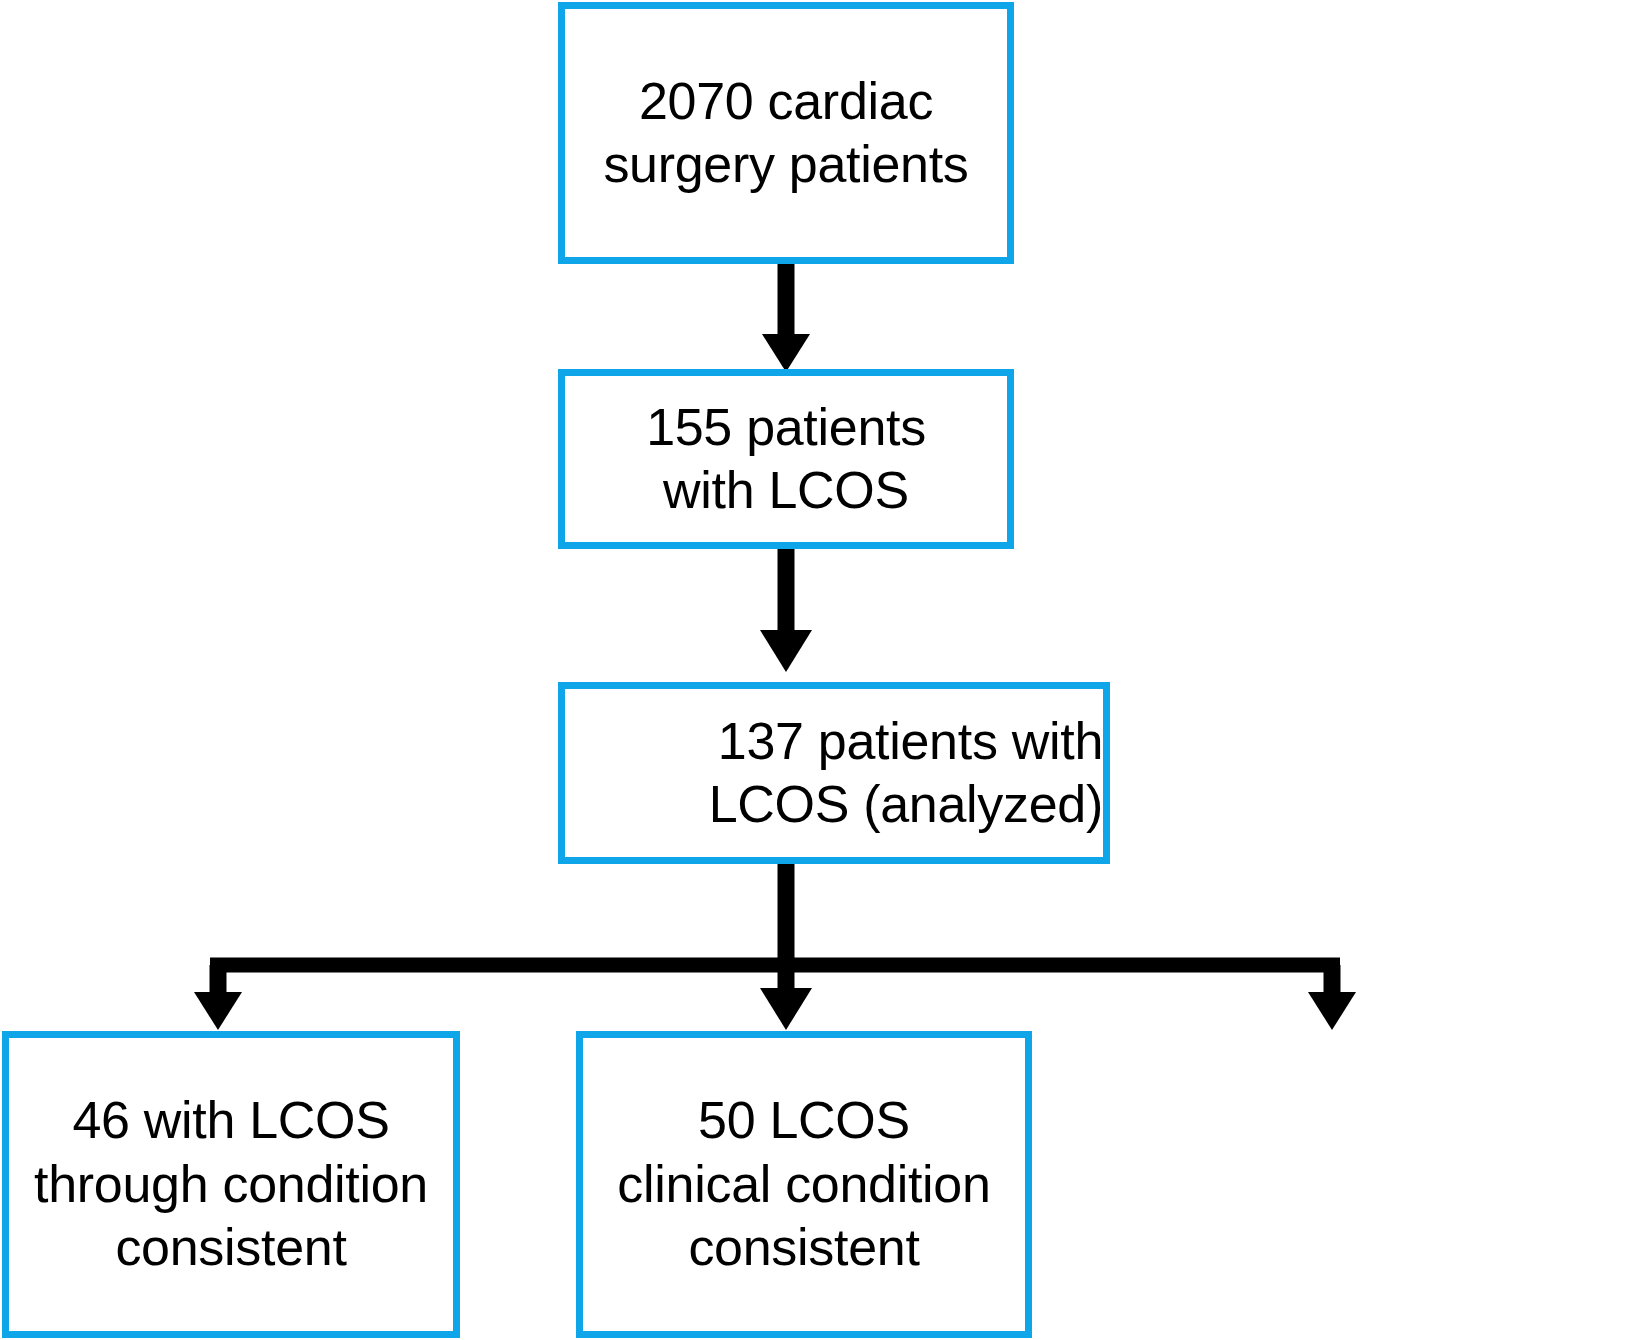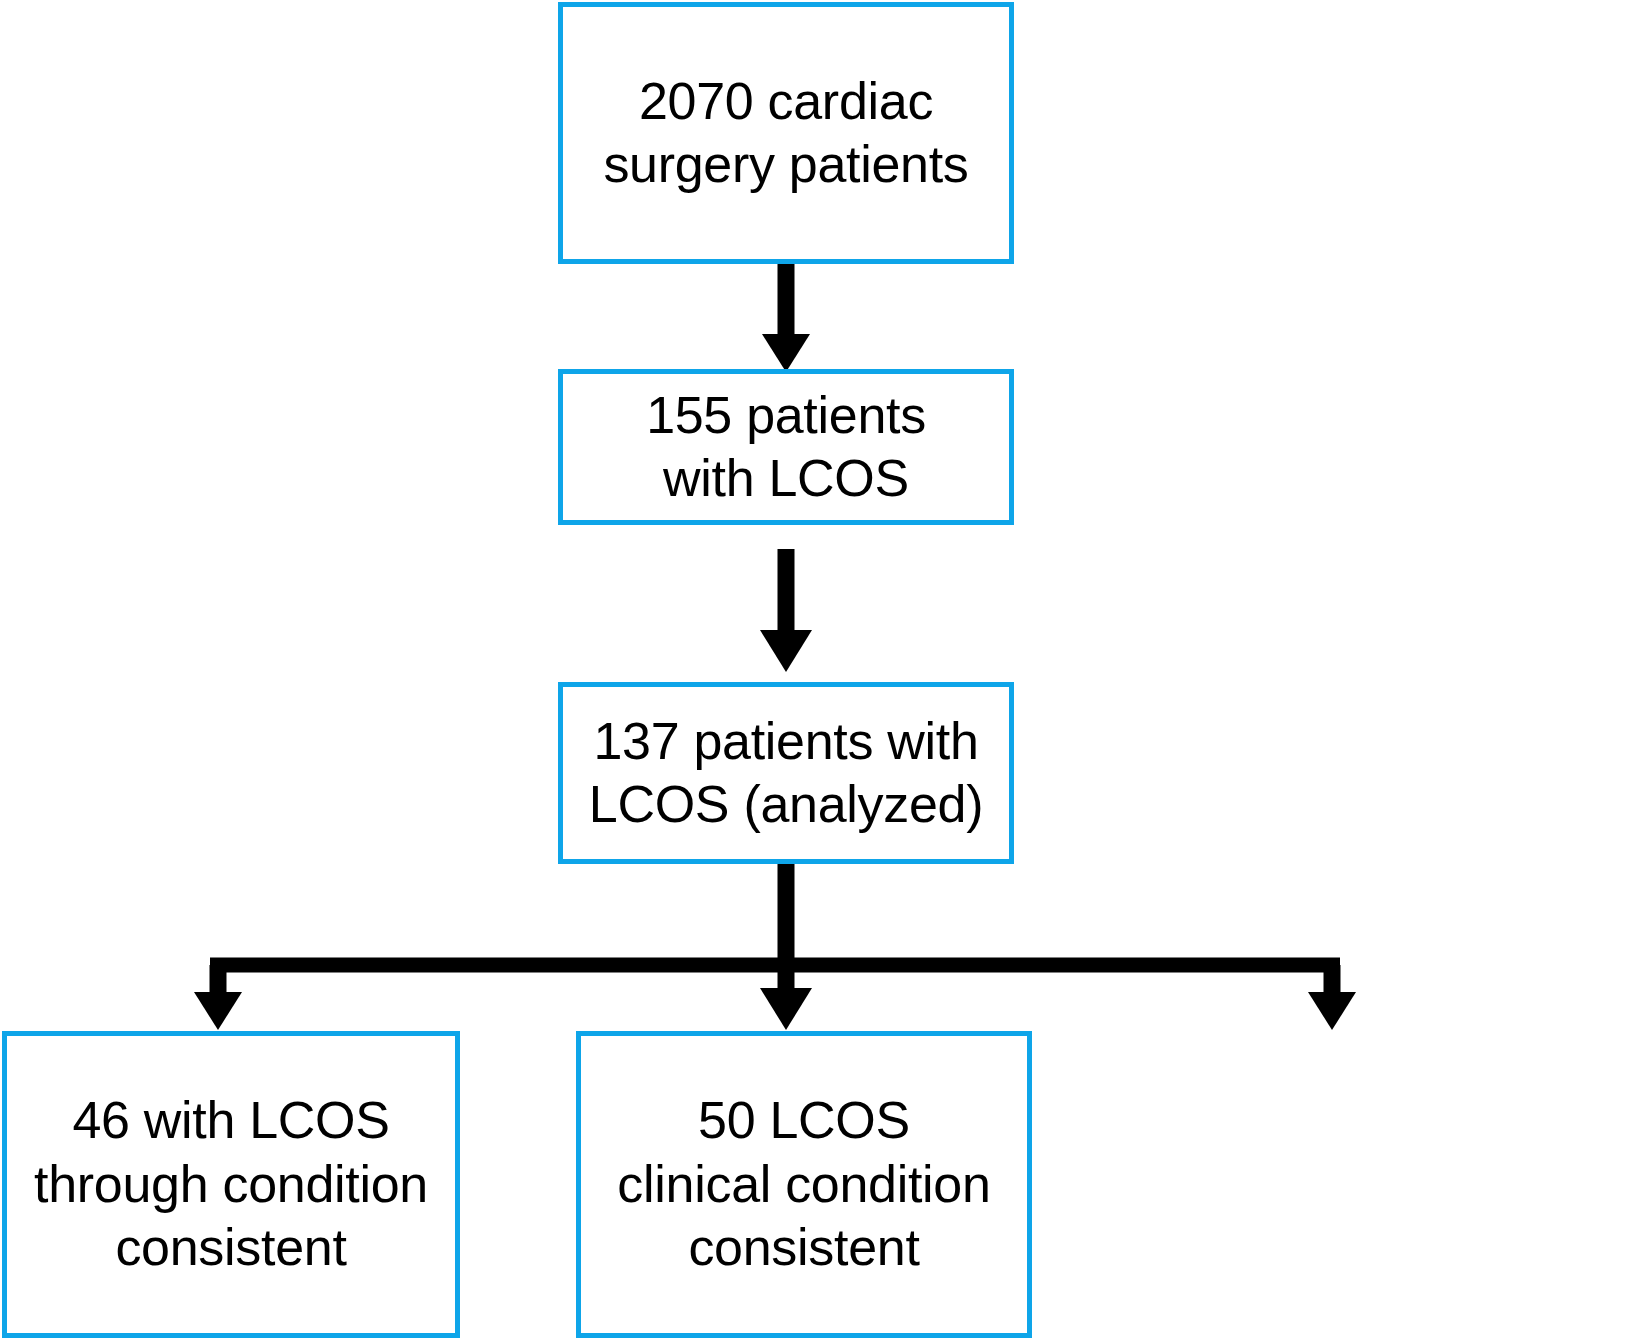--- a/index.html
+++ b/index.html
@@ -18,41 +18,41 @@
   svg.flow-svg {
     position: absolute;
     left: 0;
     top: 0;
     width: 1650px;
     height: 1340px;
   }
   .node-box {
     position: absolute;
     box-sizing: border-box;
-    border: 5px solid #0ea5e9;
+    border: 7px solid #0ea5e9;
     background: #ffffff;
     display: flex;
     flex-direction: column;
     align-items: center;
     justify-content: center;
     text-align: center;
     color: #000000;
     font-family: "Liberation Sans", sans-serif;
     font-size: 52px;
     line-height: 1.22;
     letter-spacing: -0.3px;
   }
   .node-line {
     display: block;
     white-space: nowrap;
   }
   
   #box-total      { left: 558px;  top: 2px;    width: 456px; height: 262px; }
-  #box-lcos       { left: 558px;  top: 369px;  width: 456px; height: 156px; }
-  #box-analyzed   { left: 558px;  top: 682px;  width: 456px; height: 182px; }
+  #box-lcos       { left: 558px;  top: 369px;  width: 456px; height: 180px; }
+  #box-analyzed   { left: 558px;  top: 682px;  width: 552px; height: 182px; align-items: flex-end; }
   #box-invasive   { left: 2px;    top: 1031px; width: 458px; height: 307px; }
   #box-consistent { left: 576px;  top: 1031px; width: 456px; height: 307px; }
   #box-shock      { left: 1114px; top: 1031px; width: 456px; height: 192px; }
   #box-shock      { border-width: 7px; }
 </style>
 </head>
 <body>
 
 <div id="flowchart-root">
 

